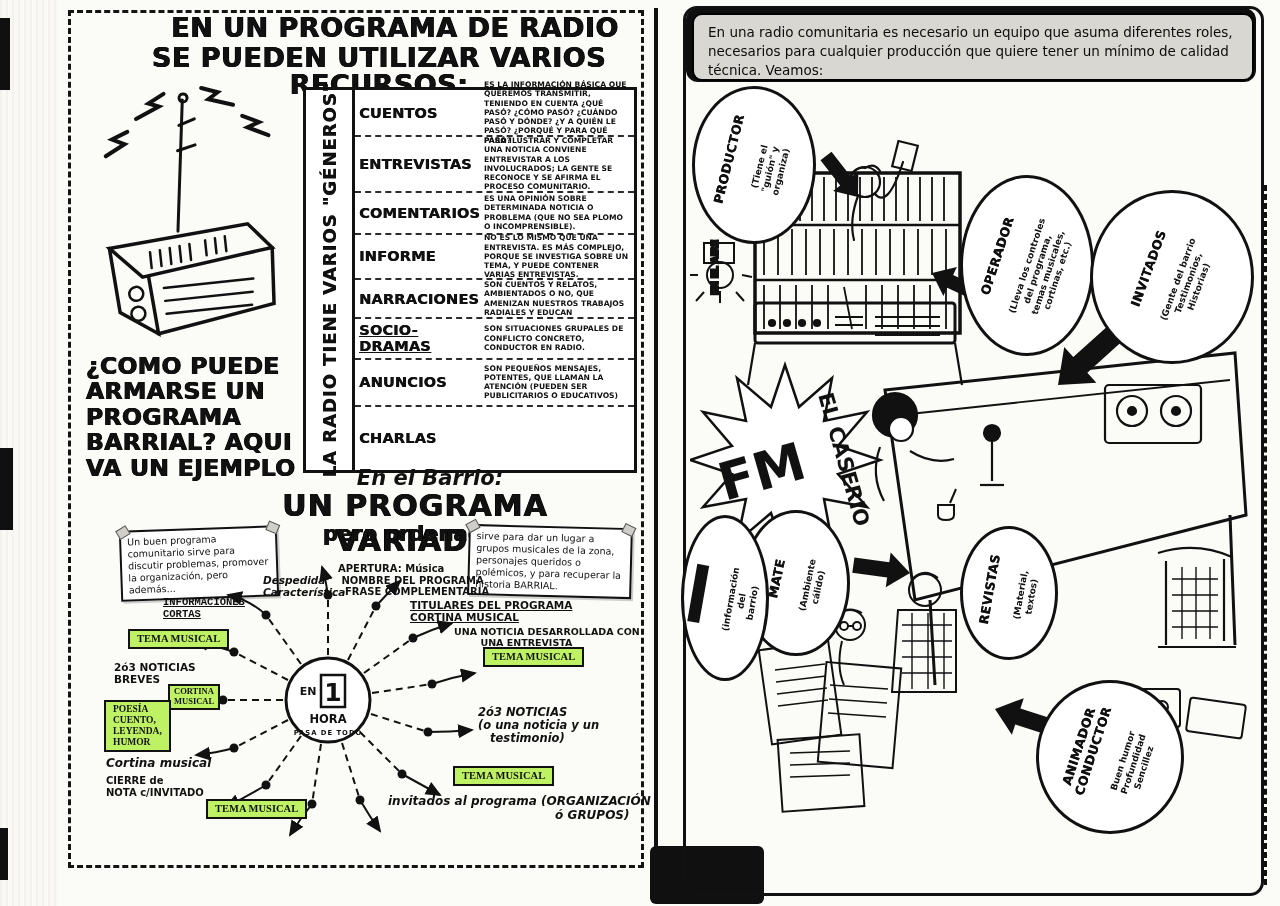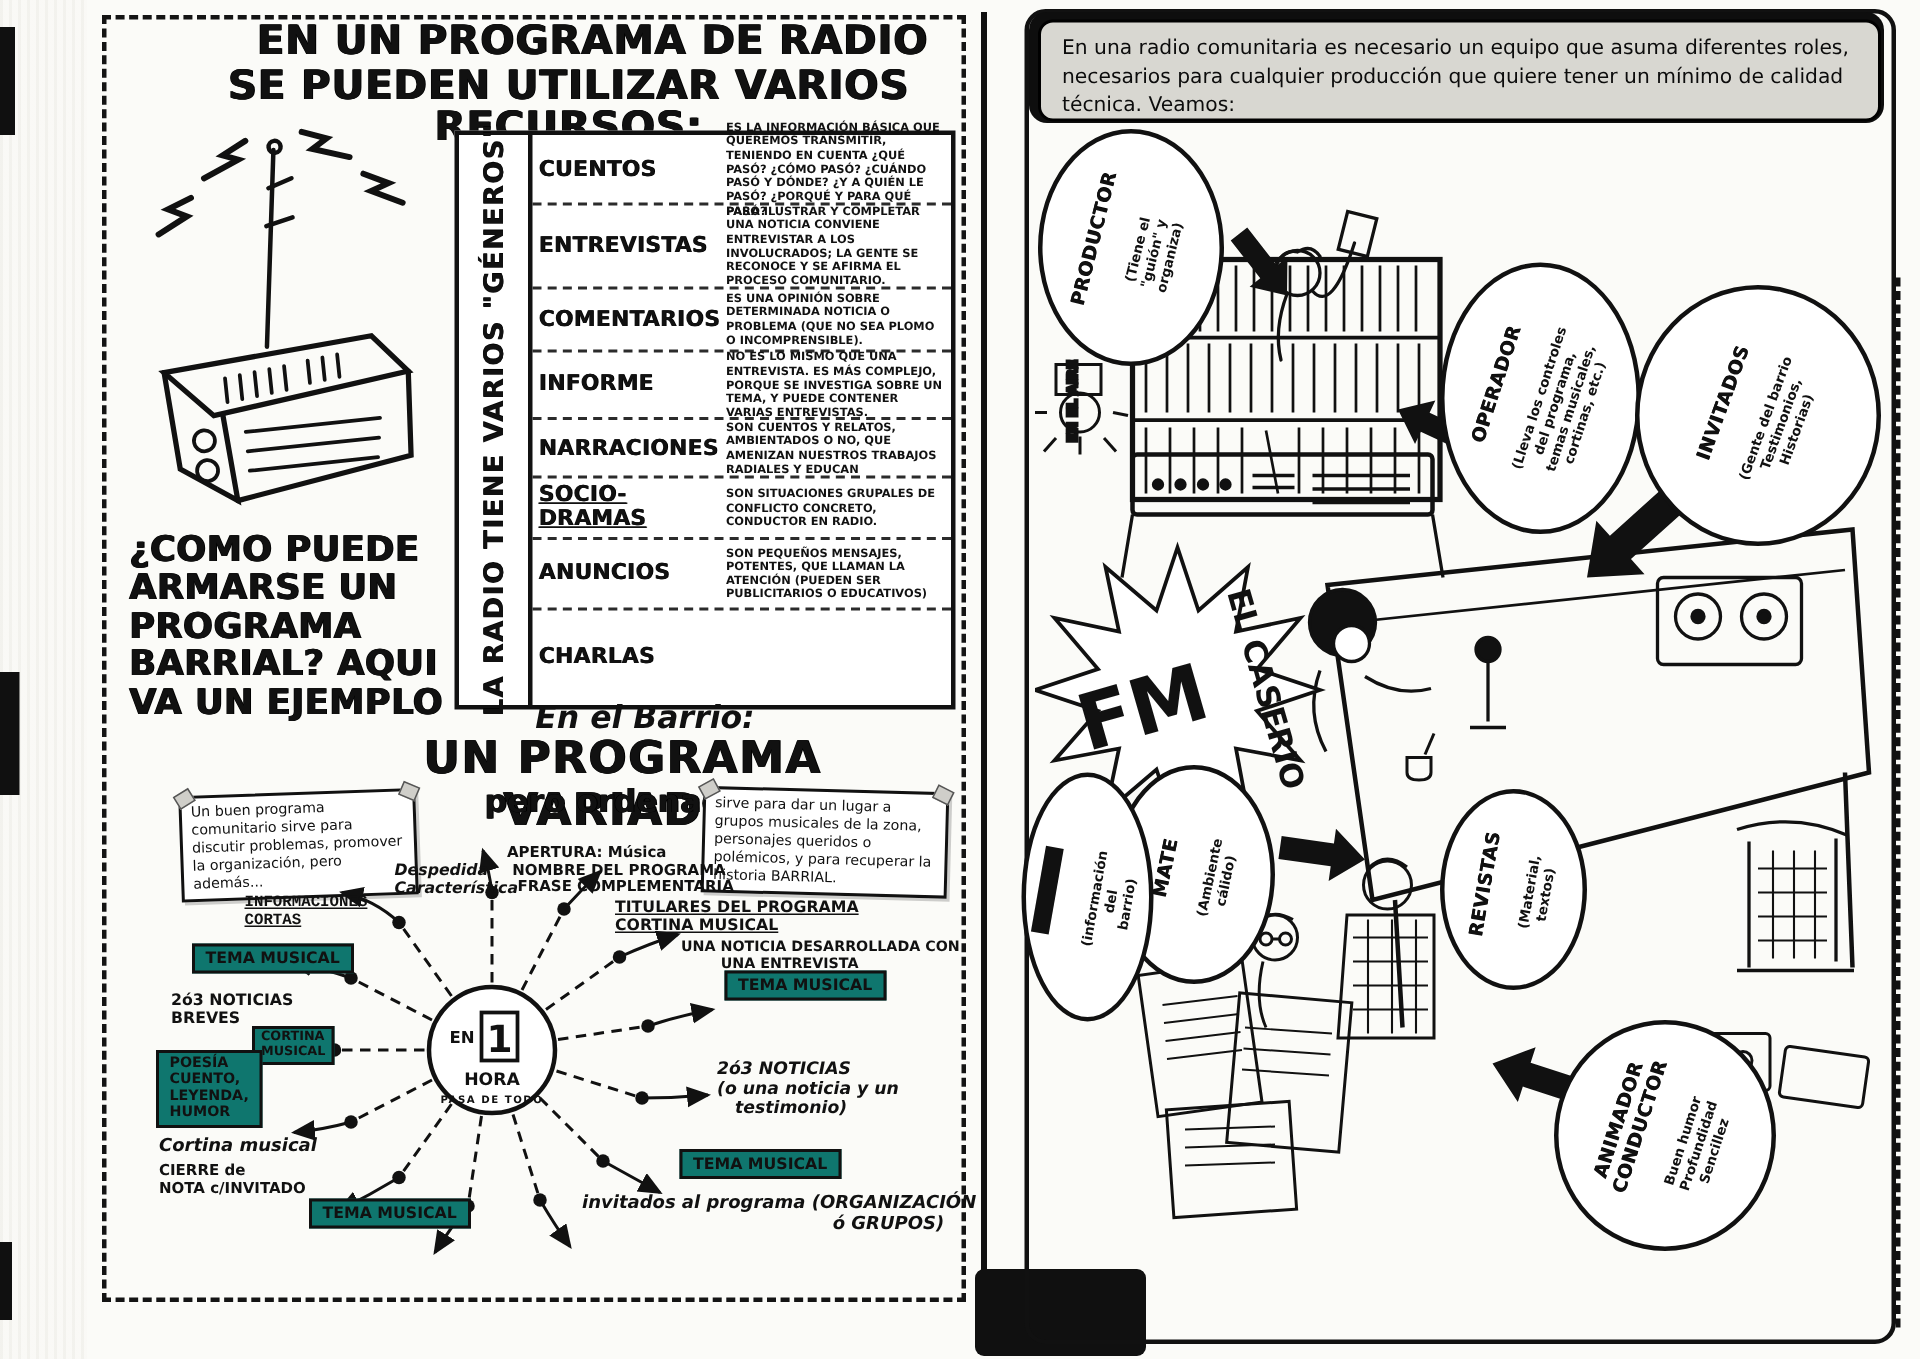--- a/index.html
+++ b/index.html
@@ -32,21 +32,21 @@
   .h-sub{left:280px;top:522px;width:260px;text-align:center;font-size:21px;}
   .note{border:2px solid #111;background:#fff;padding:4px 6px;font-size:9.5px;line-height:1.25;
         box-shadow:2px 2px 0 rgba(0,0,0,.18);}
   .note::before,.note::after{content:"";position:absolute;width:10px;height:8px;background:#cfcec9;
         border:1px solid #555;top:-5px;}
   .note::before{left:-4px;transform:rotate(-30deg);}
   .note::after{right:-4px;transform:rotate(25deg);}
   #note-left{left:120px;top:528px;width:142px;transform:rotate(-2deg);}
   #note-right{left:468px;top:526px;width:148px;transform:rotate(1.5deg);}
   .dlabel{position:absolute;white-space:pre;font-size:10.5px;font-weight:700;line-height:1.15;z-index:4;}
-  .dbox{border:2px solid #111;background:#0f766e;padding:2px 7px;}
+  .dbox{border:2px solid #111;background:#bef264;padding:2px 7px;font-family:Liberation Serif, serif;}
   .dunder{text-decoration:underline;}
   .dhand{font-weight:600;font-style:italic;}
   
   #gutter{left:654px;top:8px;width:4px;height:880px;}
   #gutter-blob{left:650px;top:846px;width:114px;height:58px;border-radius:6px;}
   #right-border{left:683px;top:6px;width:575px;height:884px;border:3px solid #111;border-radius:14px;}
   #right-dash{left:1264px;top:185px;height:700px;border-left:3px dashed #111;}
   #rp-header-wrap{left:686px;top:8px;width:570px;height:74px;background:#0e0e0e;border-radius:12px;}
   #rp-header{left:692px;top:13px;width:530px;height:48px;background:#d8d7d1;border:2px solid #000;
      border-radius:10px;padding:8px 14px;font-size:13.5px;line-height:1.4;color:#0c0c0c;}

